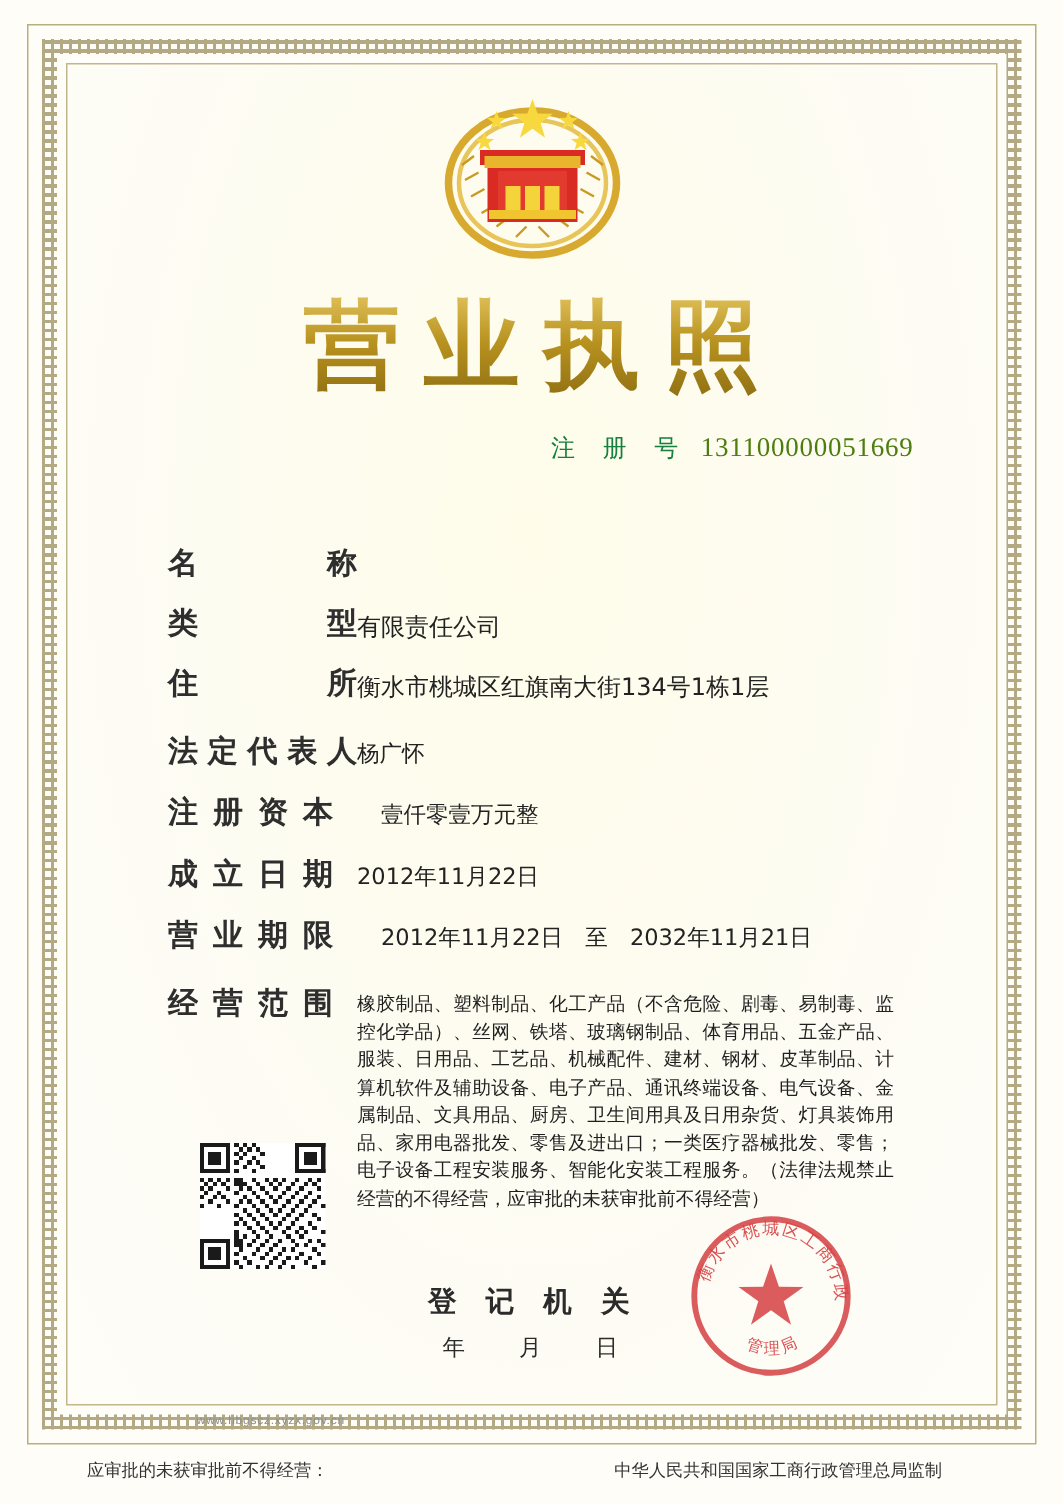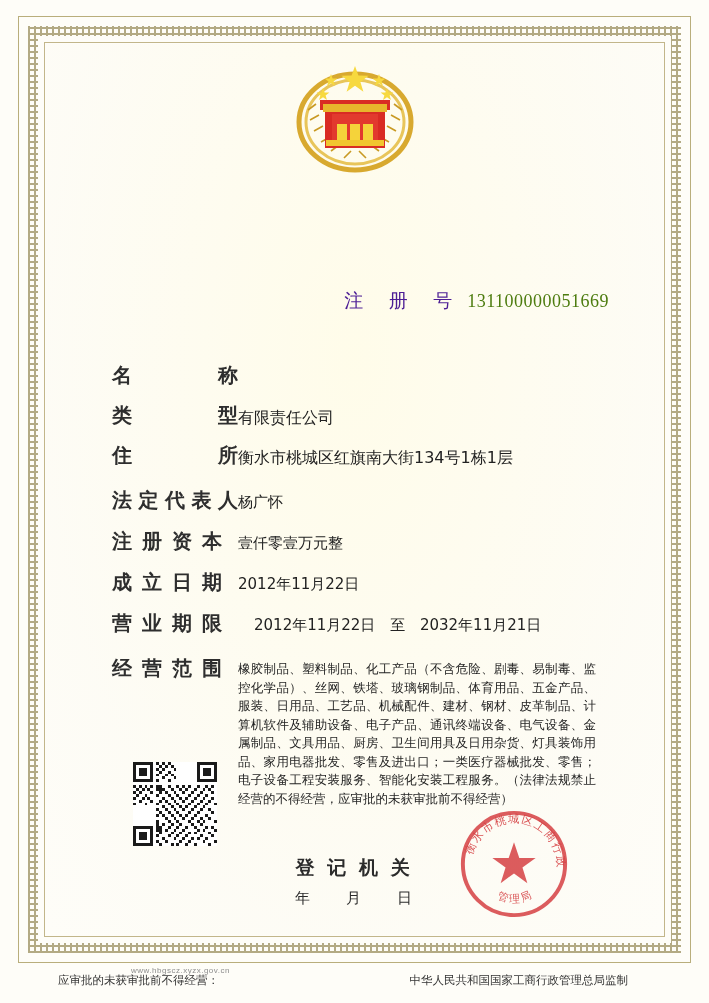--- a/index.html
+++ b/index.html
@@ -90,24 +90,24 @@
 
   .reg-no-row {
     position: absolute;
     top: 288px;
     right: 100px;
     display: flex;
     align-items: baseline;
     color: #6b5a1e;
   }
   .reg-no-label {
-    font-family: Liberation Mono, monospace;
-    font-size: 19px;
+    font-family: Liberation Sans, sans-serif;
+    font-size: 16px;
     letter-spacing: 7px;
-    color: #4c1d95;
+    color: #15803d;
   }
   .reg-no-value {
     font-family: "Liberation Serif", serif;
     font-size: 18px;
     color: #4d7c0f;
     margin-left: 8px;
     letter-spacing: 0.5px;
   }
 
   
@@ -171,21 +171,21 @@
   }
 
   
   .authority {
     position: absolute;
     left: 0; right: 0;
     top: 855px;
     text-align: center;
   }
   .authority-line {
-    font-family: Liberation Serif, serif;
+    font-family: Liberation Mono, monospace;
     font-size: 19px;
     font-weight: bold;
     color: #2b2b2b;
     letter-spacing: 4px;
     display: inline-block;
   }
   .date-line {
     margin-top: 8px;
     font-family: "DejaVu Sans", sans-serif;
     font-size: 15px;
@@ -203,21 +203,20 @@
   }
 
   .site-url {
     position: absolute;
     left: 131px;
     top: 942px;
     font-family: "Liberation Sans", sans-serif;
     font-size: 8px;
     color: #8d8d8d;
     letter-spacing: 0.5px;
-    margin-top: 24px;
   }
 
   .footer {
     position: absolute;
     left: 0; right: 0;
     bottom: 8px;
     height: 26px;
     font-family: "DejaVu Sans", sans-serif;
     font-size: 11.5px;
     color: #333;
@@ -270,20 +269,21 @@
       <g fill="#f7d93f">
         <polygon points="65,14 68.4,23.6 78.6,23.8 70.4,30 73.4,39.8 65,33.8 56.6,39.8 59.6,30 51.4,23.8 61.6,23.6"></polygon>
         <polygon points="41,22 42.6,26.5 47.4,26.6 43.6,29.5 45,34.1 41,31.3 37,34.1 38.4,29.5 34.6,26.6 39.4,26.5"></polygon>
         <polygon points="33,36 34.6,40.5 39.4,40.6 35.6,43.5 37,48.1 33,45.3 29,48.1 30.4,43.5 26.6,40.6 31.4,40.5"></polygon>
         <polygon points="89,22 90.6,26.5 95.4,26.6 91.6,29.5 93,34.1 89,31.3 85,34.1 86.4,29.5 82.6,26.6 87.4,26.5"></polygon>
         <polygon points="97,36 98.6,40.5 103.4,40.6 99.6,43.5 101,48.1 97,45.3 93,48.1 94.4,43.5 90.6,40.6 95.4,40.5"></polygon>
       </g>
     </svg>
   </div>
 
+  <div class="title">营业执照</div>
 
   <div class="reg-no-row">
     <span class="reg-no-label">注 册 号</span>
     <span class="reg-no-value">131100000051669</span>
   </div>
 
   <div class="fields">
 
     <div class="field-row">
       <div class="field-label">
@@ -319,21 +319,21 @@
       <div class="field-value">杨广怀</div>
     </div>
 
     <div class="field-row" style="margin-top:14px;">
       <div class="field-label" style="width:110px;flex:0 0 110px;">
         <span class="ch">注</span>
         <span class="ch">册</span>
         <span class="ch">资</span>
         <span class="ch">本</span>
       </div>
-      <div class="field-value" style="margin-left:16px;">壹仟零壹万元整</div>
+      <div class="field-value" style="margin-left:32px;">壹仟零壹万元整</div>
     </div>
 
     <div class="field-row" style="margin-top:14px;">
       <div class="field-label" style="width:110px;flex:0 0 110px;">
         <span class="ch">成</span>
         <span class="ch">立</span>
         <span class="ch">日</span>
         <span class="ch">期</span>
       </div>
       <div class="field-value" style="margin-left:16px;">2012年11月22日</div>

